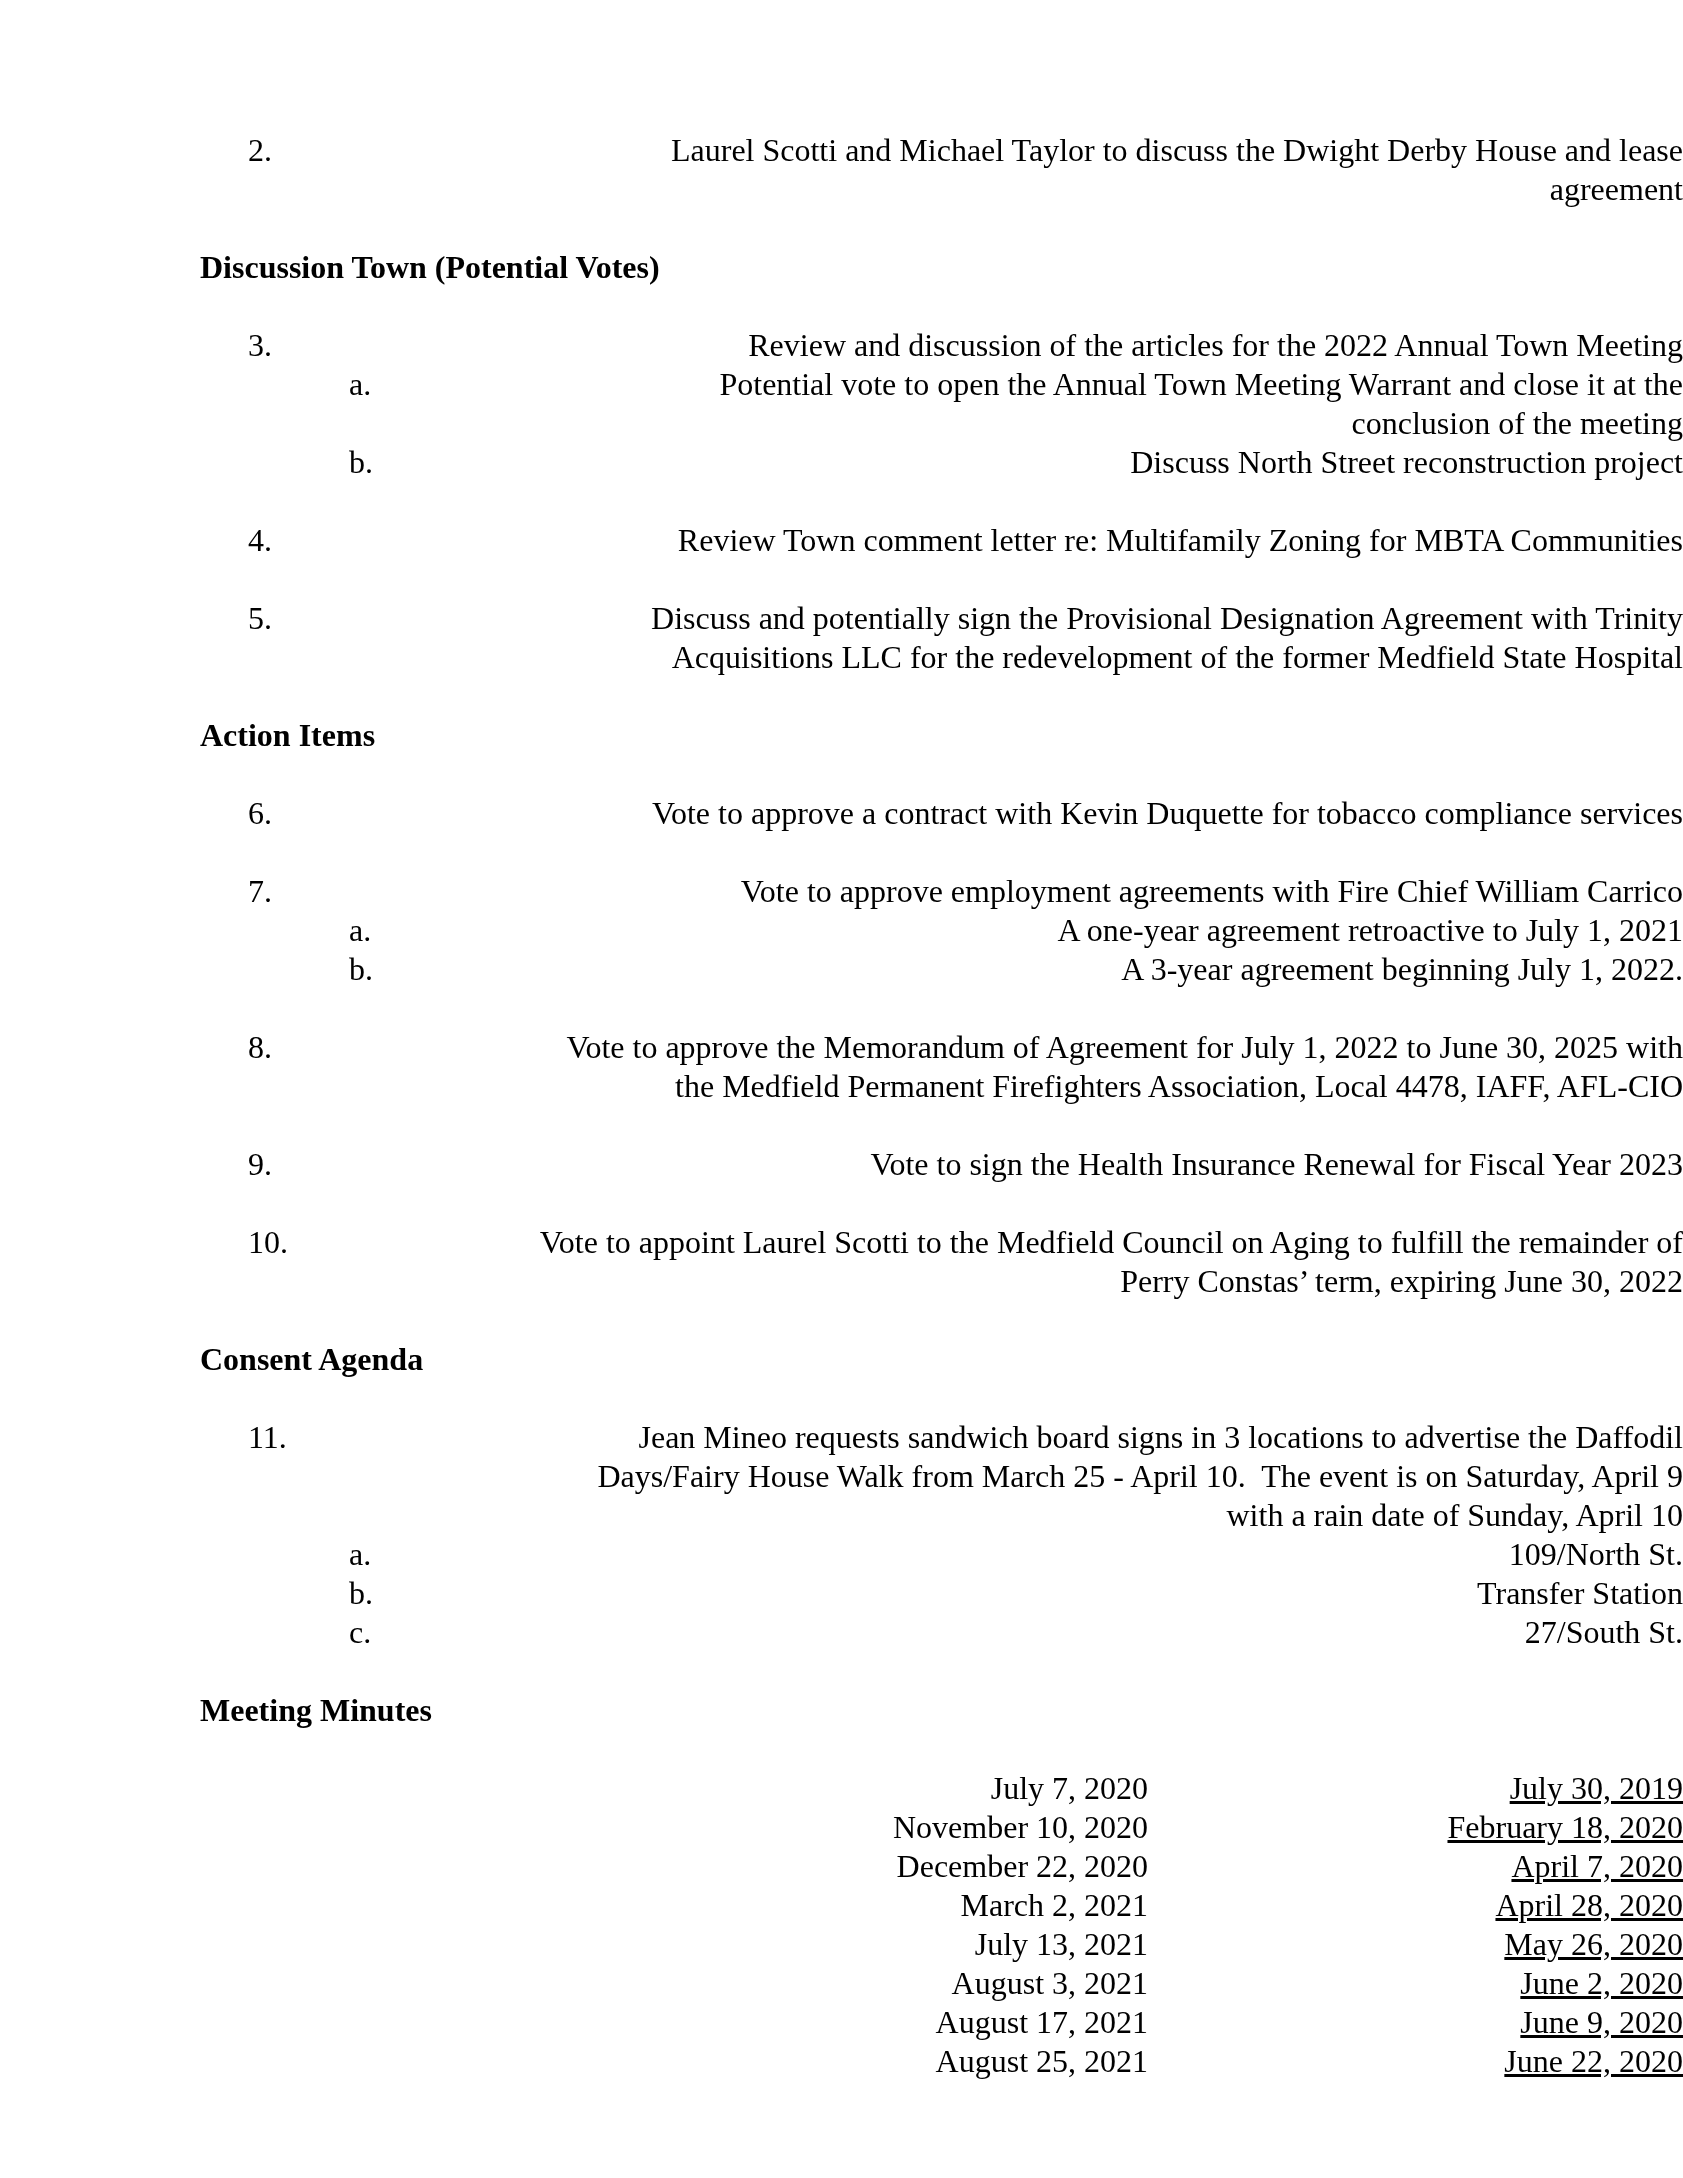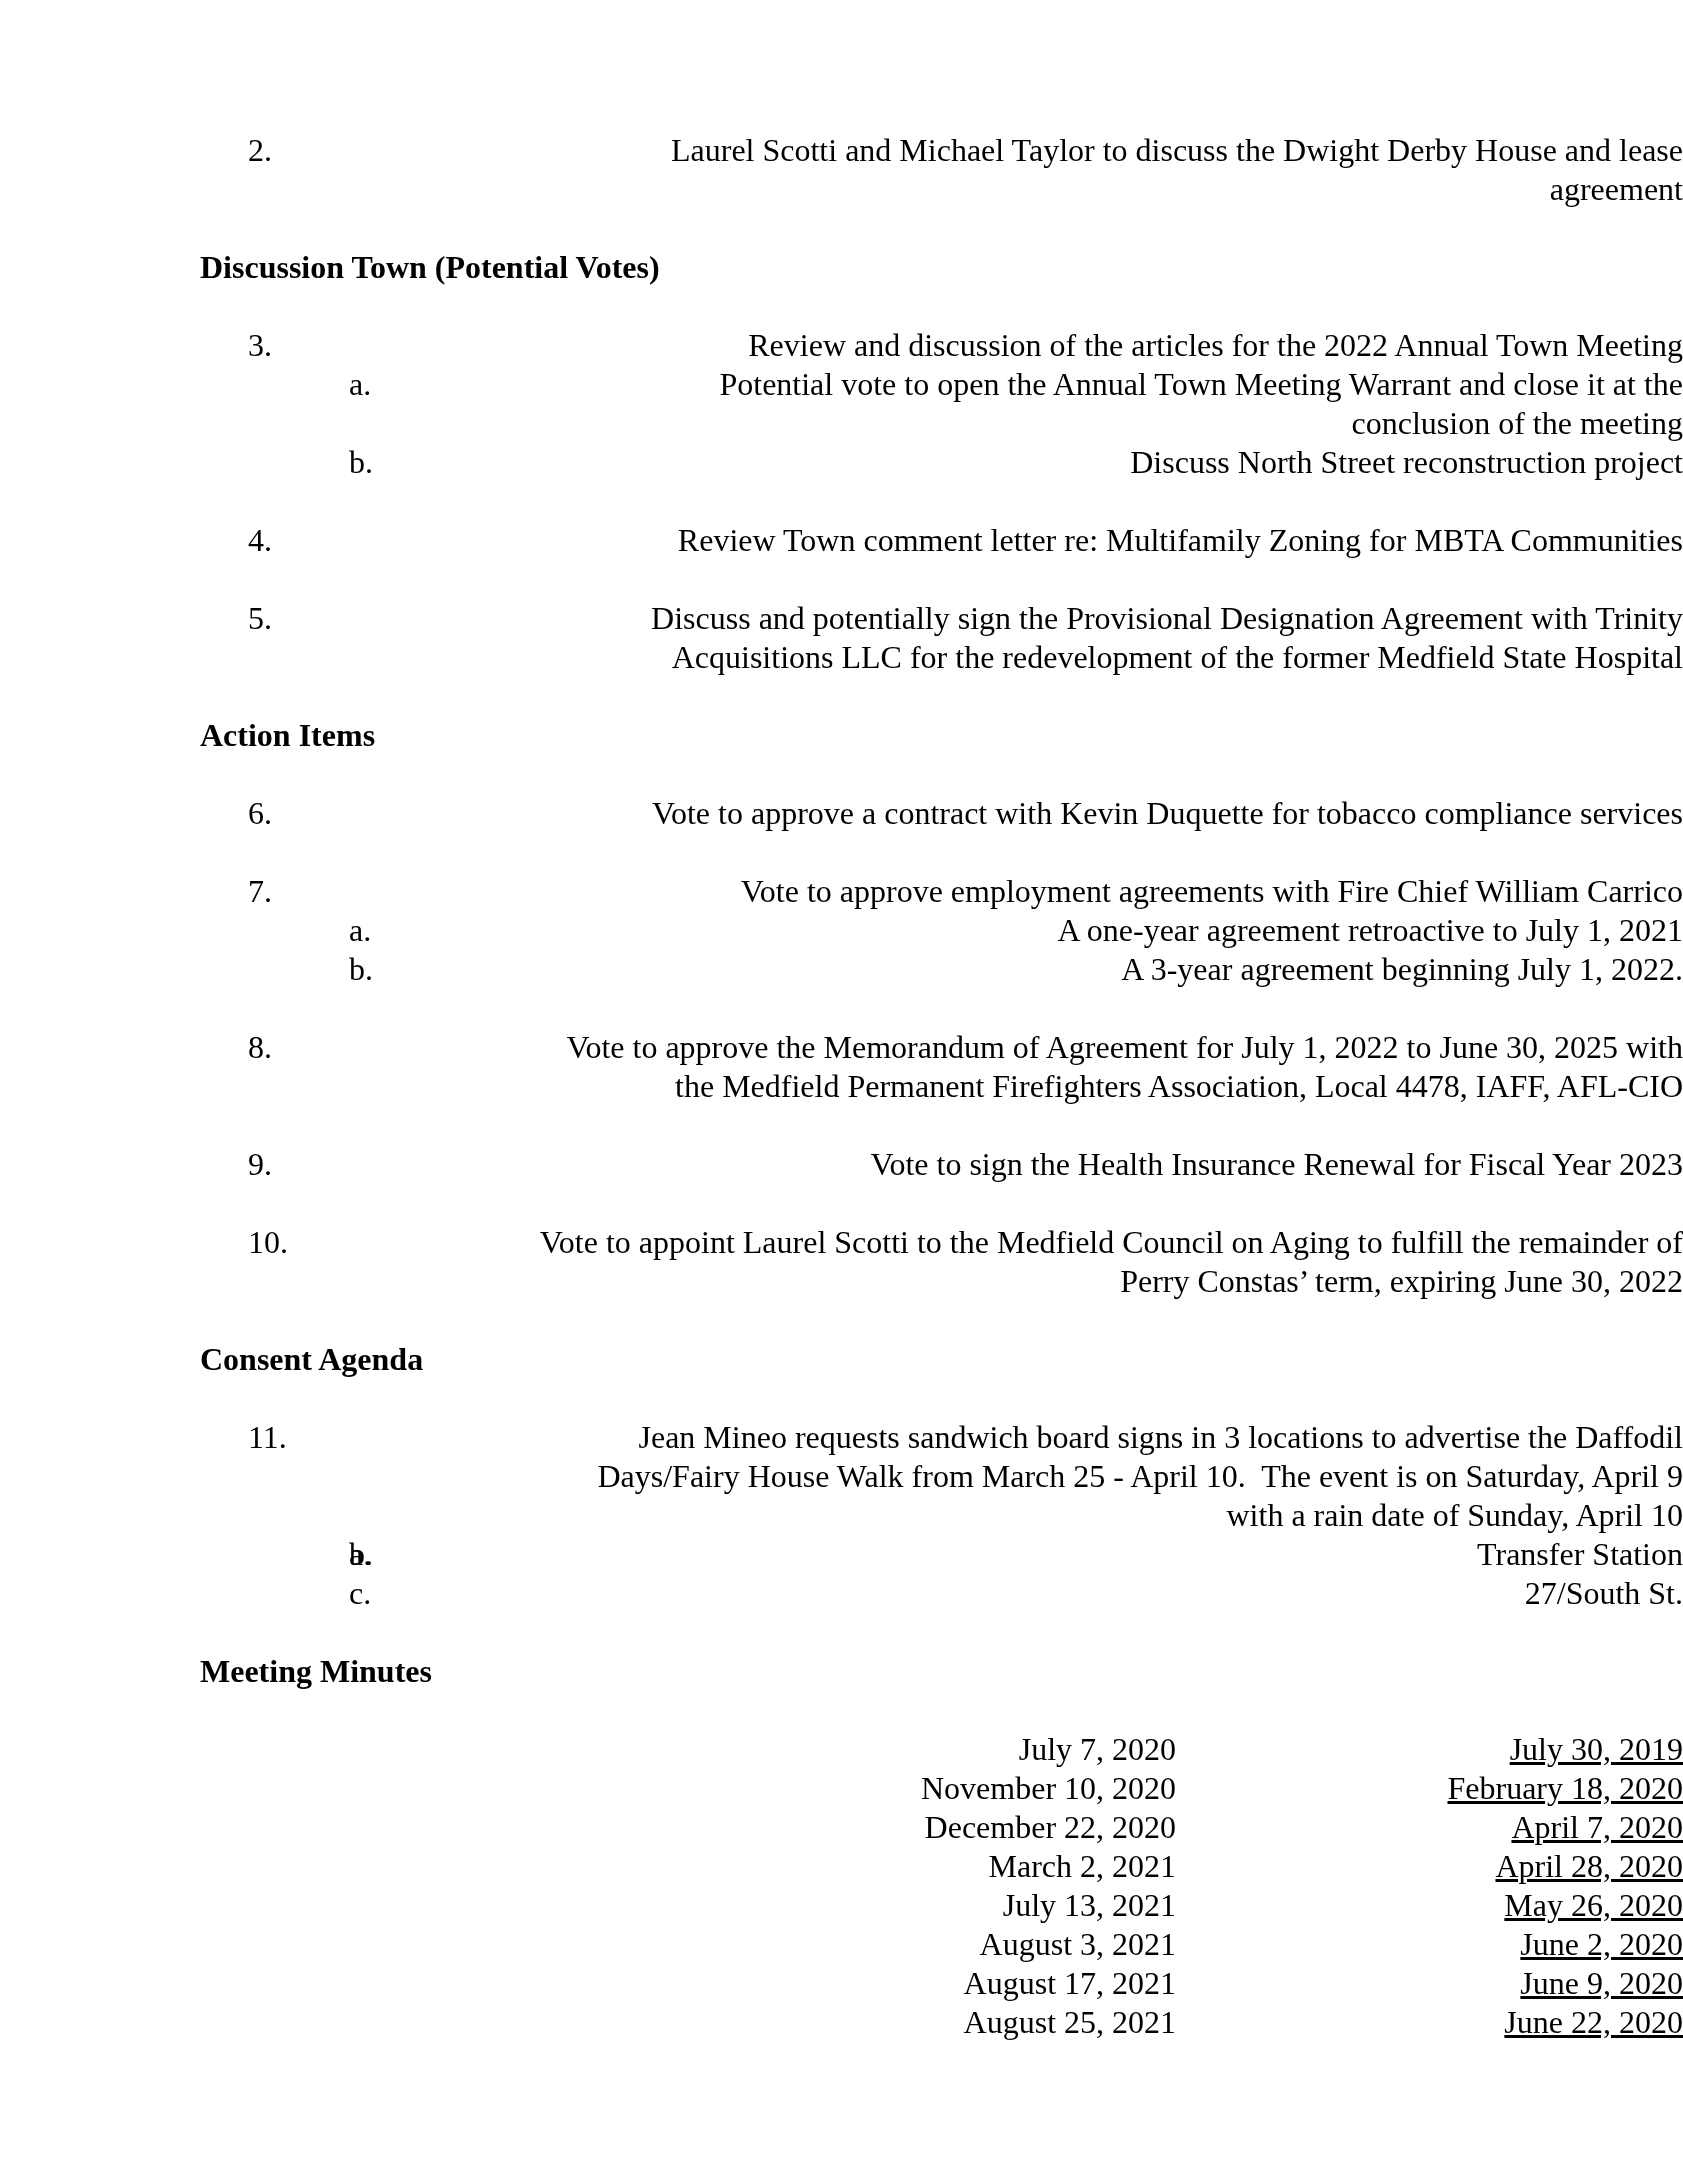--- a/index.html
+++ b/index.html
@@ -23,21 +23,21 @@
   .block:first-child { margin-top: 0; }
   .block.subitem { margin-top: 0; }
   .heading { font-weight: bold; }
   .item { padding-left: 102px; }
   .item .num { position: absolute; left: 48px; top: 0; }
   .subitem { padding-left: 204px; }
   .subitem .letter { position: absolute; left: 149px; top: 0; }
   .line { white-space: pre; text-align: right; }
   .dates { min-height: 309px; }
   .dates .col { position: absolute; top: 0; left: 0; }
-  .dates .col.right { left: 693px; margin-left: 28px; }
+  .dates .col.right { left: 693px; }
   .dates .col.left { position: relative; text-decoration: underline; }
 </style>
 </head>
 <body>
 
 <main class="page">
   <div>
       <div class="block item">
         <div class="num">2.</div>
         <div class="line">Laurel Scotti and Michael Taylor to discuss the Dwight Derby House and lease</div>
@@ -99,20 +99,21 @@
       </div>
       <div class="block heading">Consent Agenda</div>
       <div class="block item">
         <div class="num">11.</div>
         <div class="line">Jean Mineo requests sandwich board signs in 3 locations to advertise the Daffodil</div>
         <div class="line">Days/Fairy House Walk from March 25 - April 10.  The event is on Saturday, April 9</div>
         <div class="line">with a rain date of Sunday, April 10</div>
       </div>
       <div class="block subitem">
         <div class="letter">a.</div>
+        <div class="line">109/North St.</div>
       </div>
       <div class="block subitem">
         <div class="letter">b.</div>
         <div class="line">Transfer Station</div>
       </div>
       <div class="block subitem">
         <div class="letter">c.</div>
         <div class="line">27/South St.</div>
       </div>
       <div class="block heading">Meeting Minutes</div>

